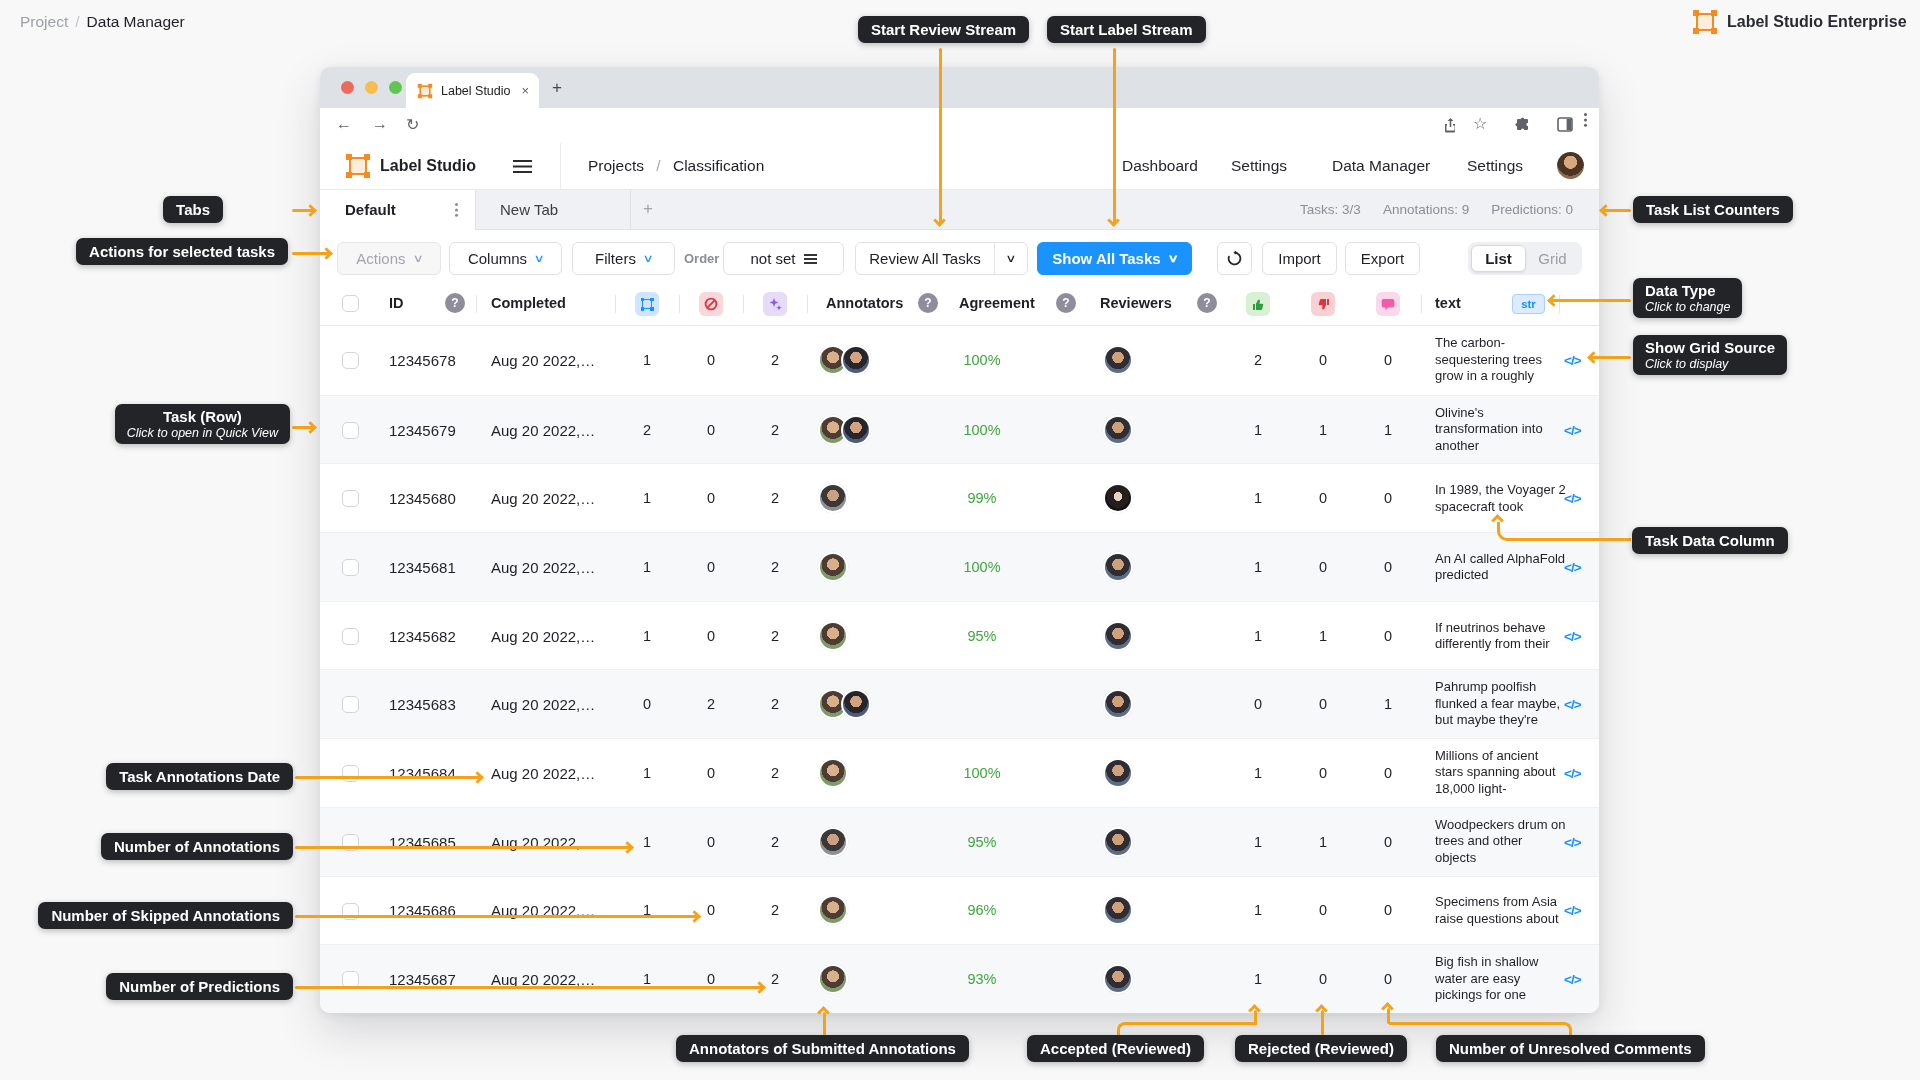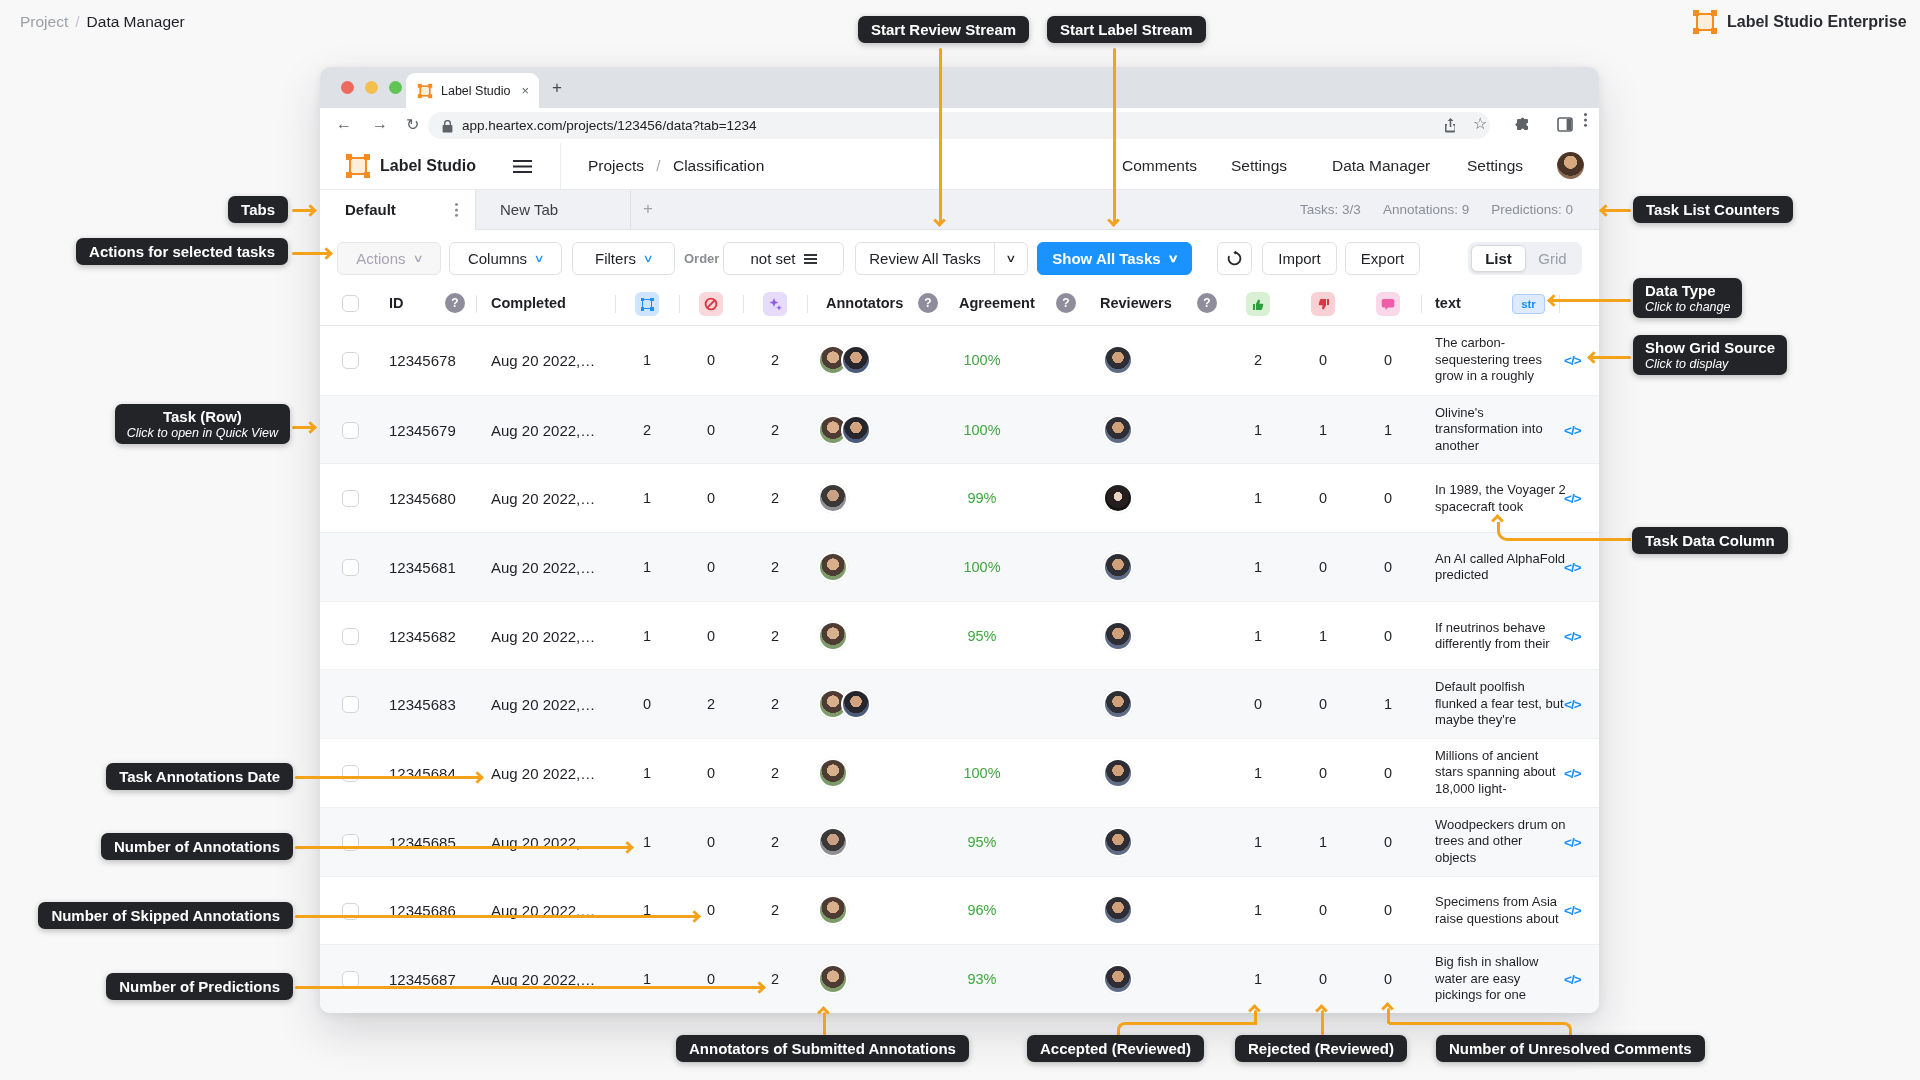--- a/index.html
+++ b/index.html
@@ -171,26 +171,20 @@
       <span class="nowrap">Label Studio</span>
       <span class="x">×</span>
     </div>
     <span class="newtab-plus">+</span>
   </div>
 
   <div class="urlbar">
     <span class="navglyph" style="left:16px">←</span>
     <span class="navglyph" style="left:52px">→</span>
     <span class="navglyph" style="left:86px">↻</span>
-    <div class="omnibox">
-      <svg width="11" height="14" viewBox="0 0 11 14">
-          <path d="M2 6V4.2A3.3 3.3 0 0 1 5.5 1 3.3 3.3 0 0 1 9 4.2V6h.4c.6 0 1 .4 1 1v5.4c0 .6-.4 1-1 1H1.6c-.6 0-1-.4-1-1V7c0-.6.4-1 1-1H2zm1.4 0h4.2V4.3a2.1 2.1 0 0 0-4.2 0V6z" fill="#5F6368"></path>
-        </svg>
-      <span class="nowrap">app.heartex.com/projects/123456/data?tab=1234</span>
-    </div>
     <span class="omni-icons" style="left:1123px">
       <svg width="15" height="16" viewBox="0 0 15 16">
           <path d="M7.5 1l3 3h-2.2v6h-1.6V4H4.5zM2 7h2v1.5H3.5v5h8v-5H10V7h2v7.5a1 1 0 0 1-1 1H3a1 1 0 0 1-1-1z" fill="#5F6368"></path>
         </svg>
     </span>
     <span class="omni-icons" style="left:1153px;font-size:16px;color:#5F6368;top:6px">☆</span>
     <span class="omni-icons" style="left:1195px">
       <svg width="16" height="16" viewBox="0 0 16 16">
           <path d="M6 2a1.6 1.6 0 0 1 3.2 0H12a1 1 0 0 1 1 1v2.8a1.6 1.6 0 0 0 0 3.2V12a1 1 0 0 1-1 1H9.3a1.6 1.6 0 0 0-3.2 0H3a1 1 0 0 1-1-1V9.2a1.6 1.6 0 0 1 0-3.2V3a1 1 0 0 1 1-1z" fill="#5F6368"></path>
         </svg>
@@ -217,21 +211,21 @@
         </span>
       <span>Label Studio</span>
     </div>
     <span class="burger"></span>
     <span class="vdiv" style="left:240px"></span>
     <div class="crumbs nowrap">
       <span>Projects</span>
       <span class="sep">/</span>
       <span>Classification</span>
     </div>
-    <span class="navlink" style="left:802px">Comments</span>
+    <span class="navlink" style="left:802px">Dashboard</span>
     <span class="navlink" style="left:911px">Settings</span>
     <span class="navlink" style="left:1012px">Data Manager</span>
     <span class="navlink" style="left:1147px">Settings</span>
     <span class="avatar av-user"></span>
   </div>
 
   <div class="dmtabs">
     <div class="dmtab-active">
       <span class="lbl">Default</span>
       <span class="kebab"></span>
@@ -464,21 +458,21 @@
           <span class="avatar av av-w"></span>
           <span class="avatar av av-m"></span>
         </span>
     <span class="cell c-agree"></span>
     <span class="cell avgrp" style="left:783px">
           <span class="avatar av av-r"></span>
         </span>
     <span class="cell center" style="left:938px">0</span>
     <span class="cell center" style="left:1003px">0</span>
     <span class="cell center" style="left:1068px">1</span>
-    <span class="cell c-text">Default poolfish flunked a fear test, but maybe they're</span>
+    <span class="cell c-text">Pahrump poolfish flunked a fear maybe, but maybe they're</span>
     <span class="cell c-src">&lt;/&gt;</span>
       </div>
       <div class="row">
     <span class="cb" style="left:22px;top:26px"></span>
     <span class="cell c-id">12345684</span>
     <span class="cell c-date nowrap">Aug 20 2022,…</span>
     <span class="cell center" style="left:327px">1</span>
     <span class="cell center" style="left:391px">0</span>
     <span class="cell center" style="left:455px">2</span>
     <span class="cell avgrp">
@@ -557,21 +551,21 @@
     </div>
 </div>
 
 <div class="co" style="left:858px;top:16px">Start Review Stream</div>
 <div class="co" style="left:1047px;top:16px">Start Label Stream</div>
 <span class="al" style="left:939px;top:48px;width:3px;height:176px"></span>
 <span class="ah down" style="left:935px;top:216px"></span>
 <span class="al" style="left:1113px;top:48px;width:3px;height:176px"></span>
 <span class="ah down" style="left:1109px;top:216px"></span>
 
-<div class="co" style="right:1632px;top:196px">Tabs</div>
+<div class="co" style="right:1697px;top:196px">Tabs</div>
 <span class="al" style="left:292px;top:209px;width:22px;height:3px"></span>
 <span class="ah right" style="left:306px;top:206px"></span>
 
 <div class="co" style="right:1632px;top:238px">Actions for selected tasks</div>
 <span class="al" style="left:292px;top:252px;width:38px;height:3px"></span>
 <span class="ah right" style="left:322px;top:249px"></span>
 
 <div class="co two" style="right:1630px;top:404px;text-align:center">
   <span>Task (Row)</span>
   <span class="sub">Click to open in Quick View</span>

